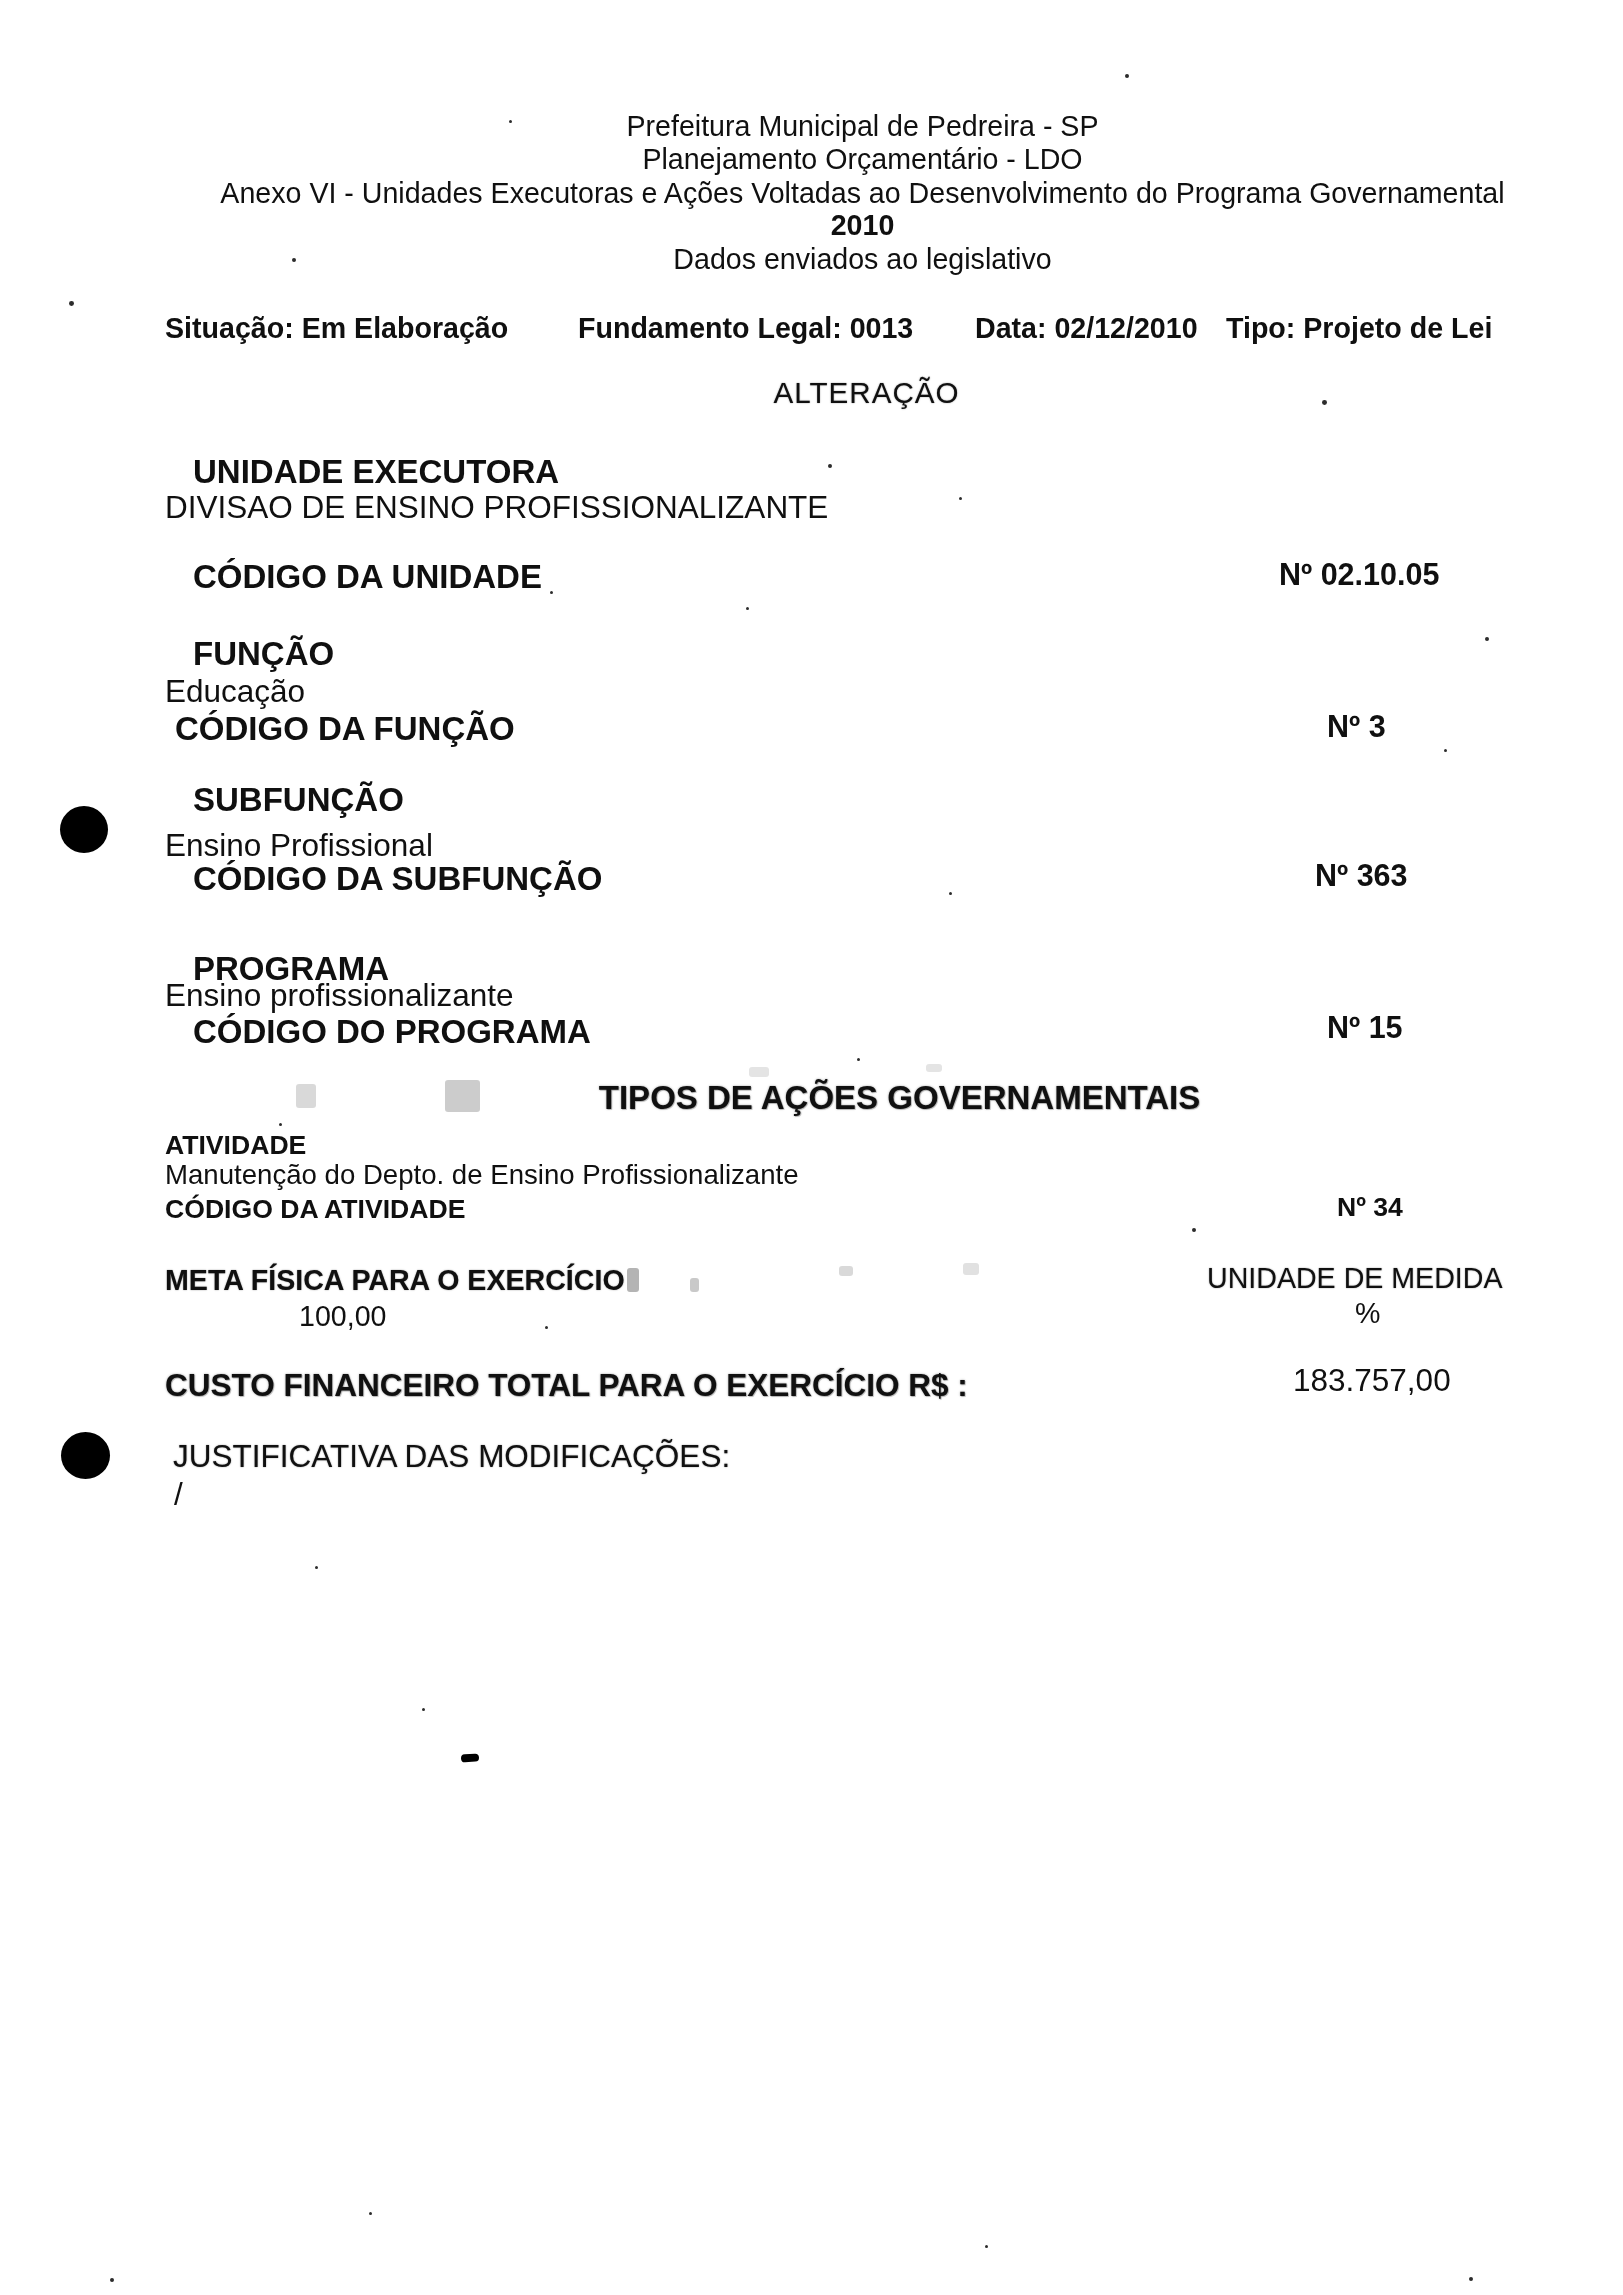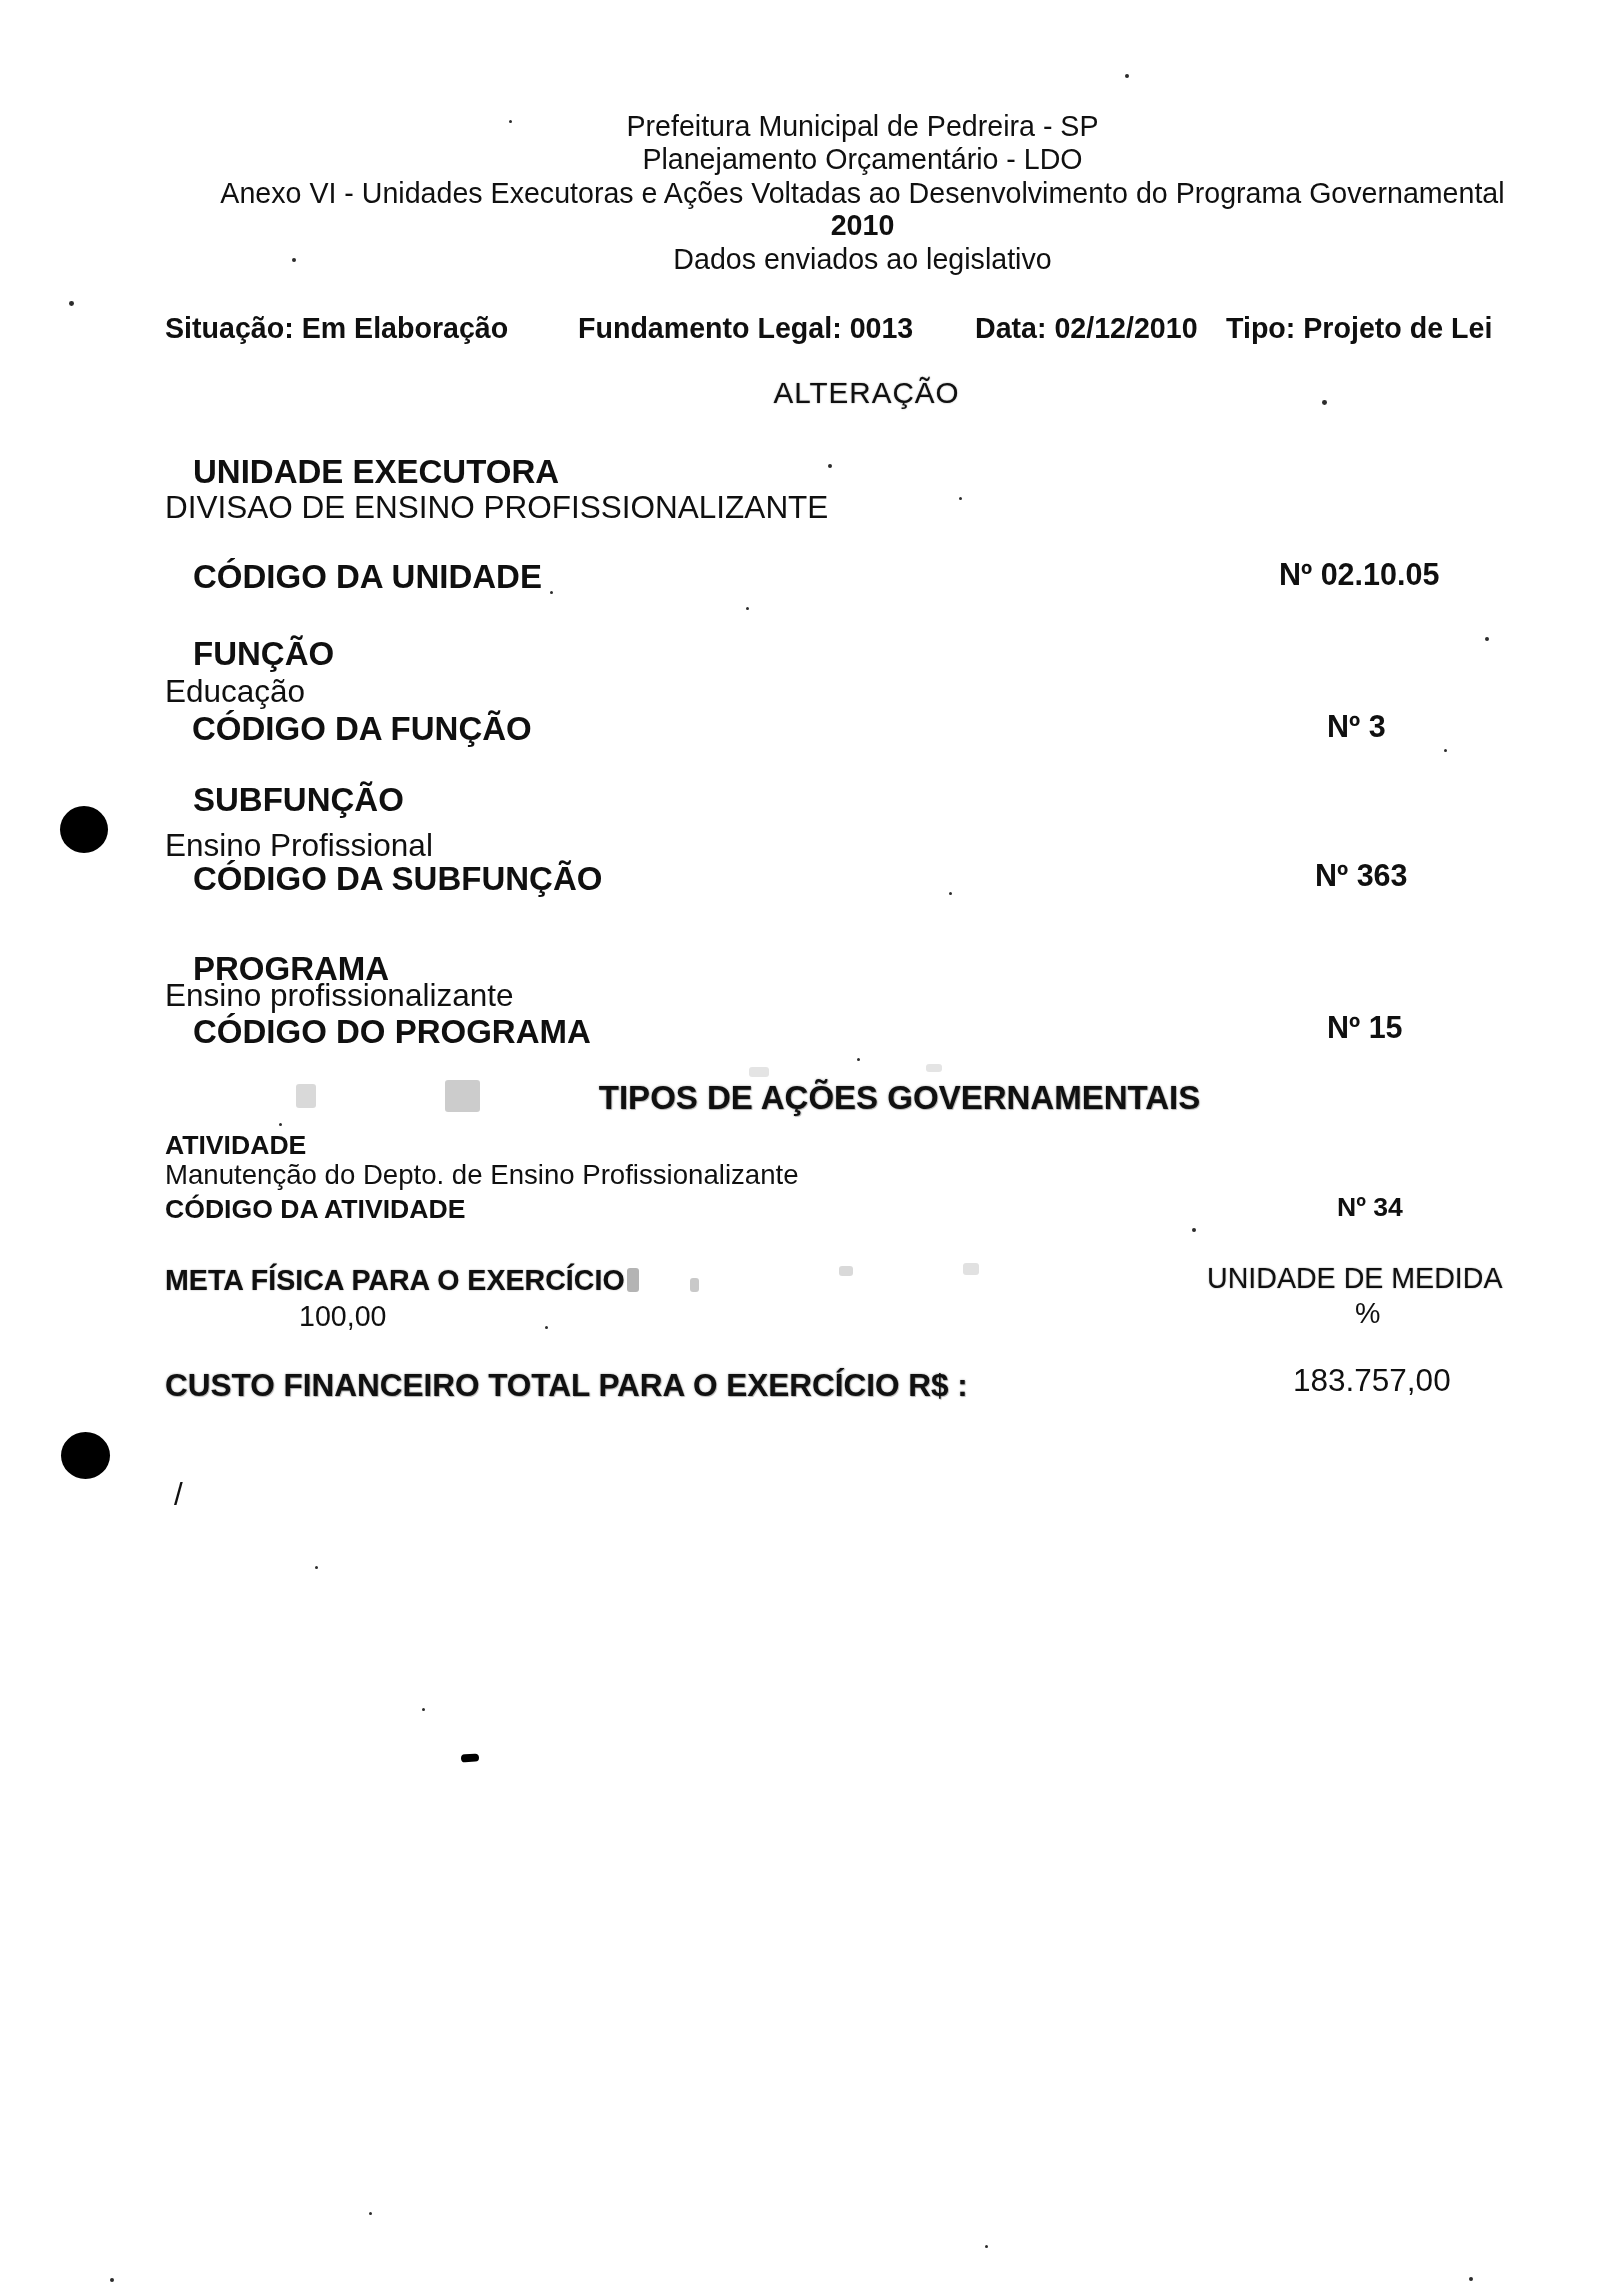--- a/index.html
+++ b/index.html
@@ -46,21 +46,21 @@
 
   <div class="abs center fs30 smudge-text" style="left:103px;top:377px;width:1527px;letter-spacing:1px;">ALTERAÇÃO</div>
 
   <div class="abs fs33 b" style="left:165px;top:454px;">UNIDADE EXECUTORA</div>
   <div class="abs fs32" style="left:165px;top:490px;">DIVISAO DE ENSINO PROFISSIONALIZANTE</div>
   <div class="abs fs33 b" style="left:165px;top:559px;">CÓDIGO DA UNIDADE</div>
   <div class="abs fs31 b" style="left:1279px;top:558px;font-size:30.5px;font-weight:bold;">Nº 02.10.05</div>
 
   <div class="abs fs33 b" style="left:165px;top:636px;">FUNÇÃO</div>
   <div class="abs fs32" style="left:165px;top:674px;">Educação</div>
-  <div class="abs fs33 b" style="left:164px;top:711px;">CÓDIGO DA FUNÇÃO</div>
+  <div class="abs fs33 b" style="left:147px;top:711px;">CÓDIGO DA FUNÇÃO</div>
   <div class="abs b" style="left:1327px;top:710px;font-size:30.5px;">Nº 3</div>
 
   <div class="abs fs33 b" style="left:165px;top:782px;">SUBFUNÇÃO</div>
   <div class="abs fs32" style="left:165px;top:828px;">Ensino Profissional</div>
   <div class="abs fs33 b" style="left:165px;top:861px;">CÓDIGO DA SUBFUNÇÃO</div>
   <div class="abs b" style="left:1315px;top:859px;font-size:30.5px;">Nº 363</div>
 
   <div class="abs fs33 b" style="left:165px;top:951px;">PROGRAMA</div>
   <div class="abs fs32" style="left:165px;top:978px;">Ensino profissionalizante</div>
   <div class="abs fs33 b" style="left:165px;top:1014px;">CÓDIGO DO PROGRAMA</div>
@@ -74,20 +74,21 @@
   <div class="abs b" style="left:1337px;top:1193px;font-size:26.6px;">Nº 34</div>
 
   <div class="abs fs29 b smudge-text" style="left:165px;top:1265px;">META FÍSICA PARA O EXERCÍCIO</div>
   <div class="abs fs29" style="left:299px;top:1301px;">100,00</div>
   <div class="abs fs29 smudge-text" style="left:1200px;top:1263px;margin-left:7px;">UNIDADE DE MEDIDA</div>
   <div class="abs fs29" style="left:1355px;top:1298px;">%</div>
 
   <div class="abs fs32 b heavy-smudge" style="left:165px;top:1368px;">CUSTO FINANCEIRO TOTAL PARA O EXERCÍCIO R$ :</div>
   <div class="abs fs32" style="left:1293px;top:1363px;">183.757,00</div>
 
+  <div class="abs fs32 smudge-text" style="left:173px;top:1439px;">JUSTIFICATIVA DAS MODIFICAÇÕES:</div>
   <div class="abs fs32" style="left:174px;top:1477px;">/</div>
 
   <div class="punch-dot" style="left:60px;top:806px;width:48px;height:47px;"></div>
   <div class="punch-dot" style="left:61px;top:1432px;width:49px;height:47px;"></div>
 
   <div class="dash-mark" style="left:461px;top:1754px;width:17.7px;height:7.9px;"></div>
 
   <div class="patch" style="left:296px;top:1084px;width:19.7px;height:23.6px;background:#aaa;opacity:.45;"></div>
   <div class="patch" style="left:445px;top:1080px;width:35px;height:31.5px;background:#999;opacity:.5;"></div>
   <div class="patch" style="left:627px;top:1268px;width:11.8px;height:23.6px;background:#777;opacity:.55;"></div>

